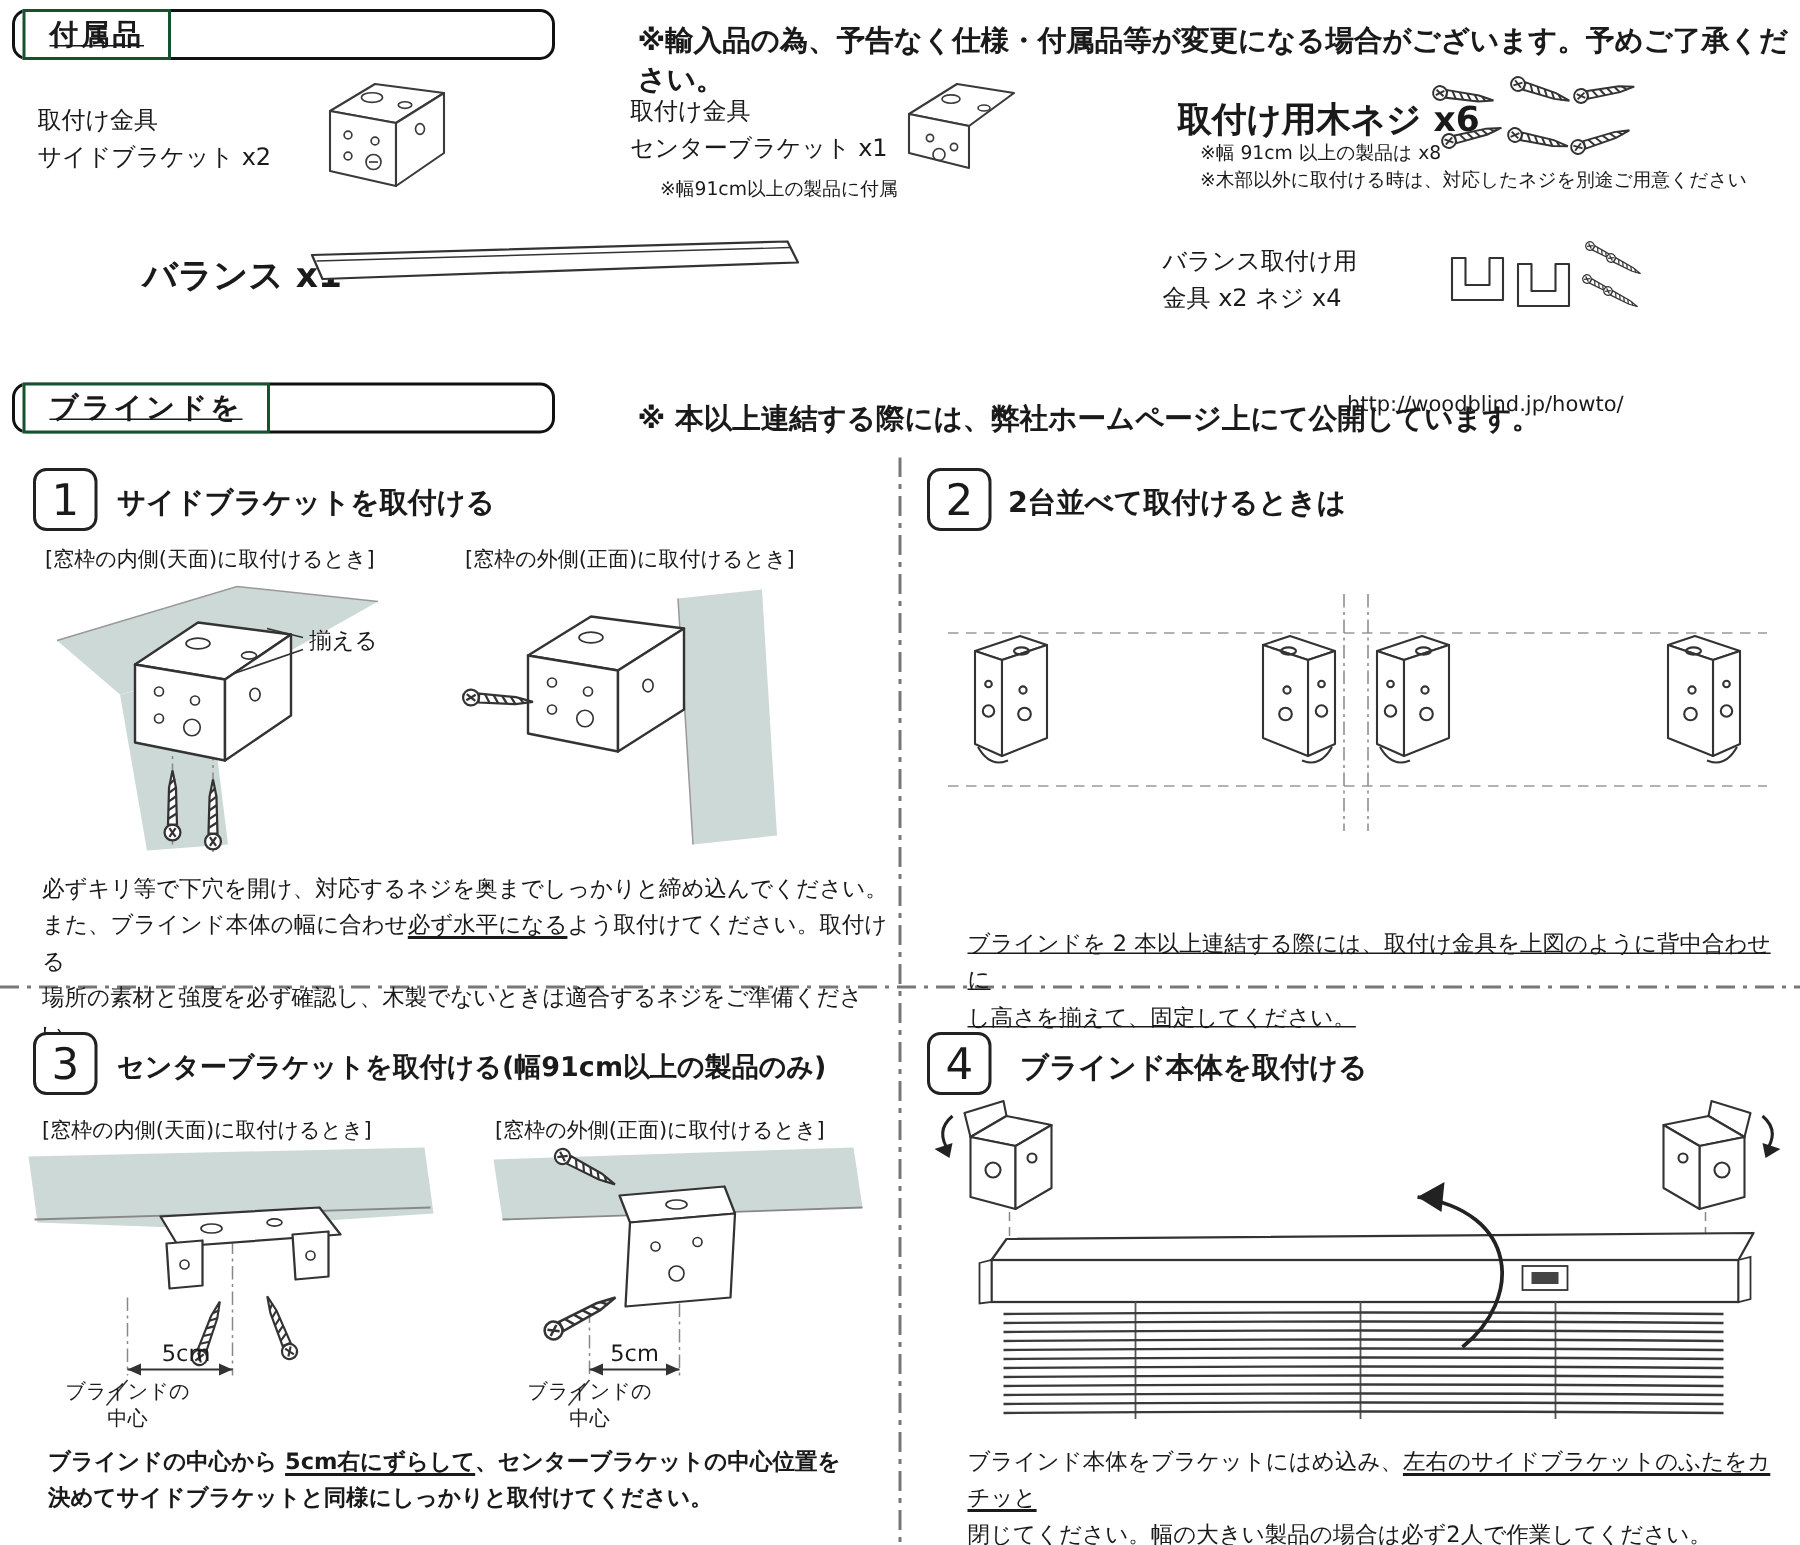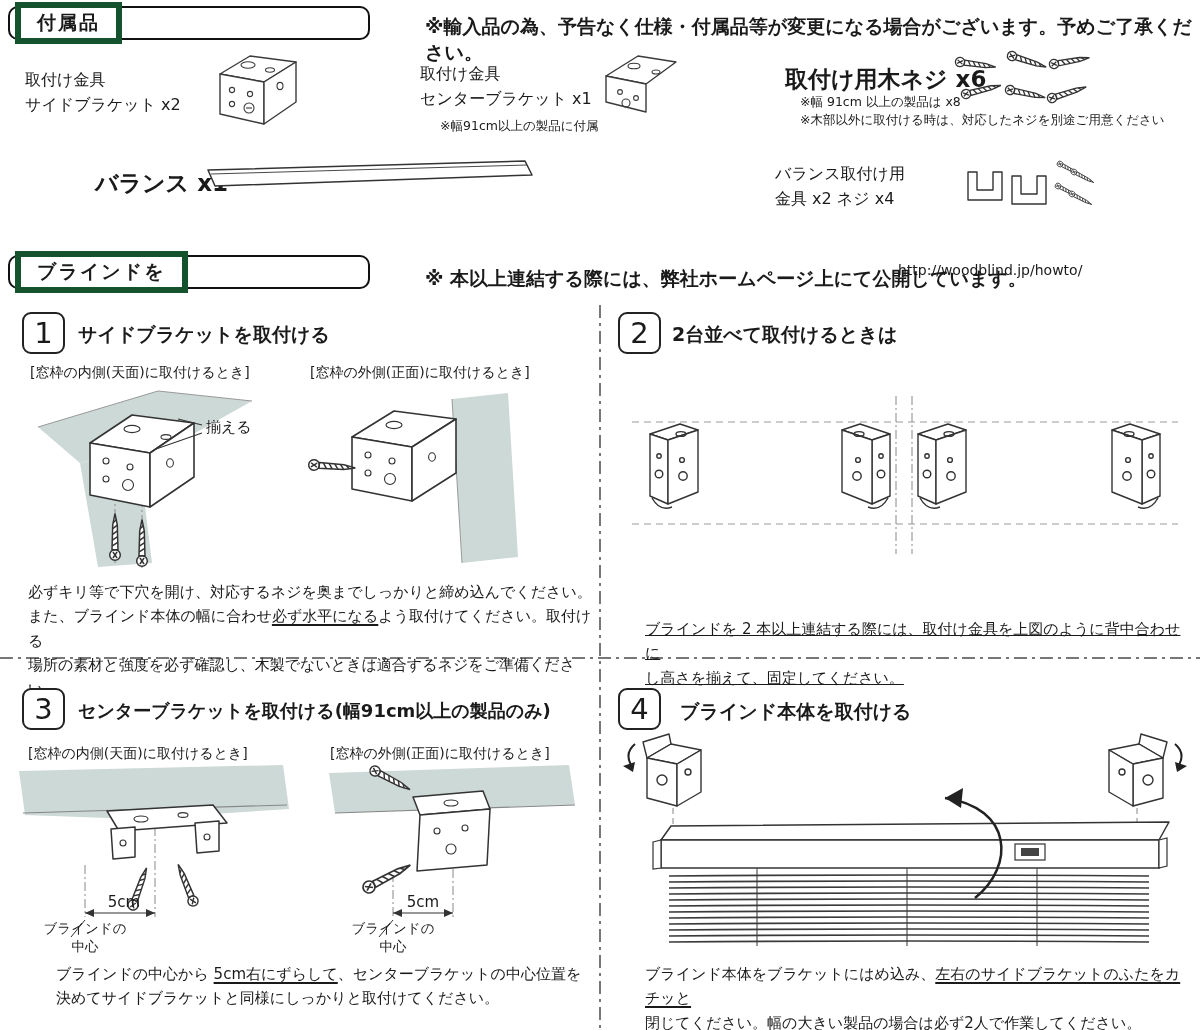--- a/index.html
+++ b/index.html
@@ -6,22 +6,22 @@
   html,body { width:1200px; height:1030px; }
   body {
     position:relative; background:#fff; color:#1a1a1a;
     font-family:"DejaVu Sans","Liberation Sans",sans-serif;
     overflow:hidden;
   }
   .abs { position:absolute; }
   .section-frame { border:2.5px solid #111; border-radius:10px; }
   .section-label {
     position:absolute; left:5px; top:50%; transform:translateY(-50%);
-    border:6px solid #14532d; background:#fff; padding:2px 16px;
-    font-size:19px; font-weight:700; letter-spacing:2px; white-space:nowrap;
+    border:2px solid #14532d; background:#fff; padding:2px 16px;
+    font-size:19px; font-weight:700; letter-spacing:2px; white-space:nowrap;text-decoration:underline;
   }
   .note { font-size:19px; font-weight:700; }
   .url { font-size:14px; font-weight:400; }
   .small-note { font-size:12.5px; }
   .acc-label { font-size:16px; line-height:1.55; text-align:left; white-space:pre-line; }
   .acc-label-b { font-size:23px; font-weight:700; }
   .step-num {
     width:43px; height:42px; border:2.5px solid #222; border-radius:9px;
     display:flex; align-items:center; justify-content:center; font-size:29px;
     background:#fff;
@@ -287,21 +287,21 @@
   <line x1="88" y1="155" x2="74" y2="172" stroke="#333" stroke-width="1"></line>
 </svg>
 
 <div class="abs dim" style="left:94px;top:893px;width:60px;">5cm</div>
 <div class="abs dim" style="left:393px;top:893px;width:60px;">5cm</div>
 <div class="abs center-label" style="left:37px;top:920px;width:96px;">ブラインドの
 中心</div>
 <div class="abs center-label" style="left:345px;top:920px;width:96px;">ブラインドの
 中心</div>
 
-<div class="abs body-text" style="left:56px;top:962px;width:550px;"><span>ブラインドの中心から </span><span class="u">5cm右にずらして</span><span>、センターブラケットの中心位置を
+<div class="abs body-text" style="left:32px;top:962px;width:550px;font-weight:bold;"><span>ブラインドの中心から </span><span class="u">5cm右にずらして</span><span>、センターブラケットの中心位置を
 決めてサイドブラケットと同様にしっかりと取付けてください。</span></div>
 
 <div class="abs step-num" style="left:618px;top:688px;">
     <span>4</span>
   </div>
 <div class="abs step-title" style="left:680px;top:699px;">ブラインド本体を取付ける</div>
 
 <svg class="abs" style="left:615px;top:728px;" width="580" height="225" viewBox="0 0 580 225">
 
   <use href="#lidbox" transform="translate(28,6)"></use>

